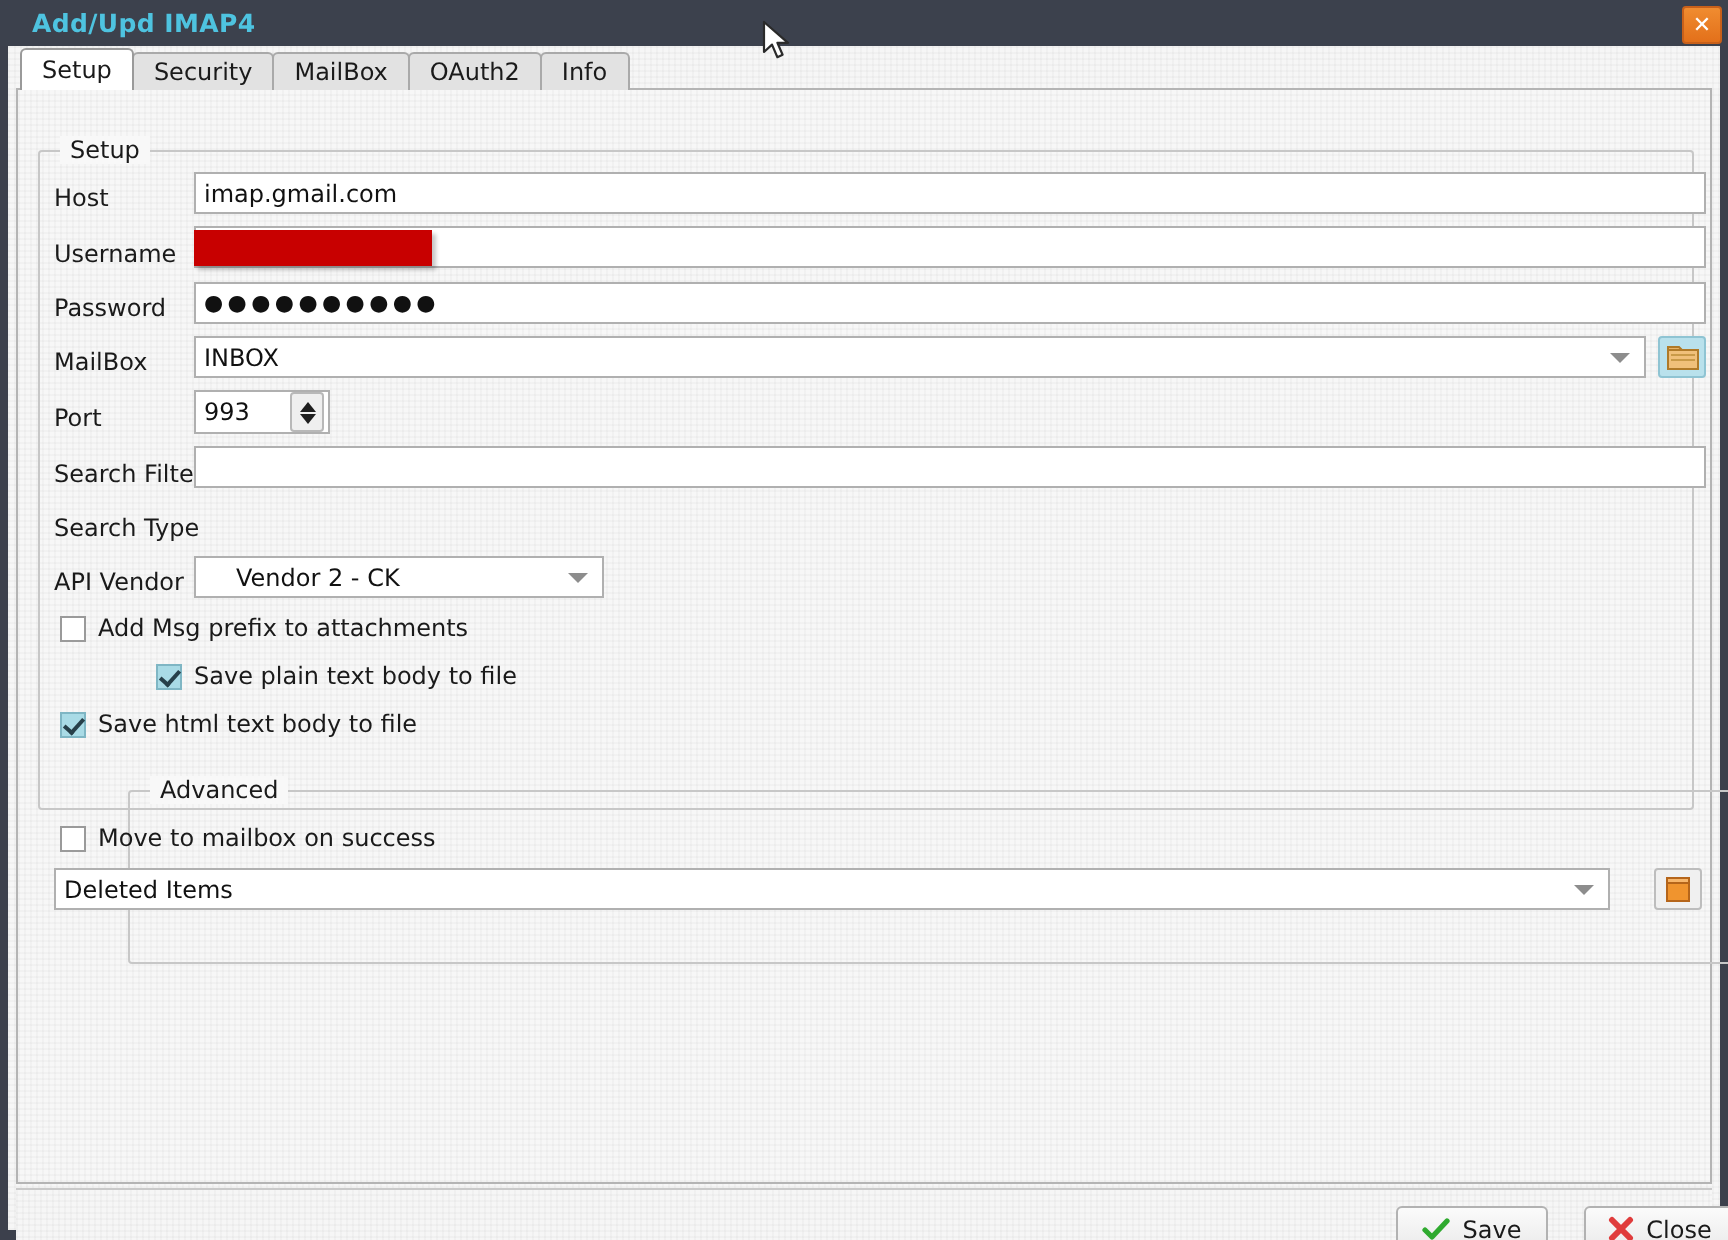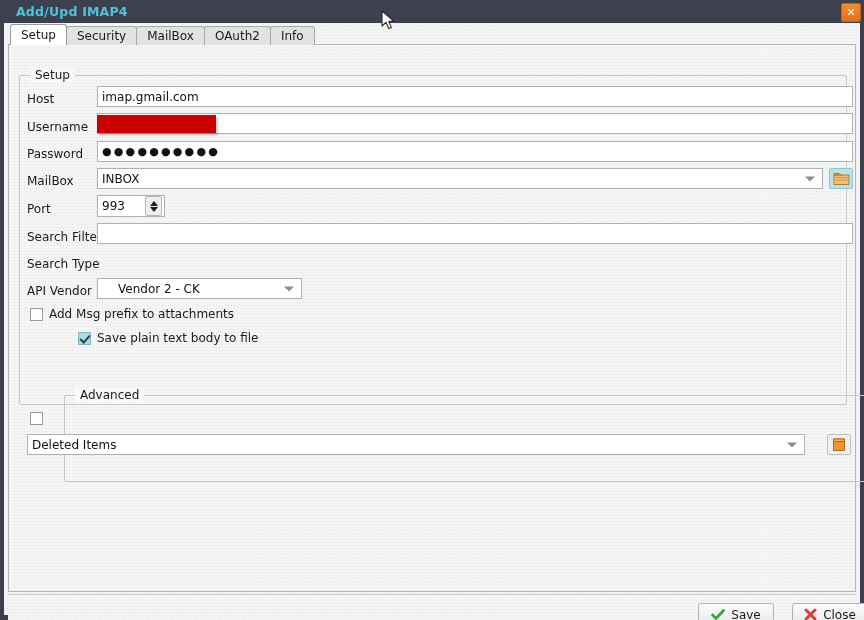--- a/index.html
+++ b/index.html
@@ -407,27 +407,32 @@
       </div>
 
       <div class="cbrow" style="left:21px; top:262px;">
         <span class="cbbox"></span>
         <span class="cblabel">Add Msg prefix to attachments</span>
       </div>
       <div class="cbrow" style="left:21px; top:286px;margin-left:48px;">
         <span class="cbbox checked"></span>
         <span class="cblabel">Save plain text body to file</span>
       </div>
+      <div class="cbrow" style="left:21px; top:310px;">
+        <span class="cbbox checked"></span>
+        <span class="cblabel">Save html text body to file</span>
+      </div>
 
       <div class="groupbox" style="left:10px; top:350px; width:828px; height:87px;margin-left:45px;">
         <div class="group-legend">Advanced</div>
       </div>
 
       <div class="cbrow" style="left:21px; top:367px;">
         <span class="cbbox"></span>
+        <span class="cblabel">Move to mailbox on success</span>
       </div>
 
       <div class="combo" style="left:18px; top:389px; width:778px; height:21px;">
         <span>Deleted Items</span>
         <span class="arrow"></span>
       </div>
       <div class="folder-btn plain" style="left:818px; top:389px;">
         <svg width="14" height="15" viewBox="0 0 14 15">
           <path d="M1.5 2 L12.5 2 L12.5 13.5 L1.5 13.5 Z" fill="#f0942e" stroke="#b5651a" stroke-width="1"></path>
           <path d="M1.5 2 L12.5 2 L12.5 4.5 L1.5 4.5 Z" fill="#f7b66a" stroke="#b5651a" stroke-width="1"></path>

